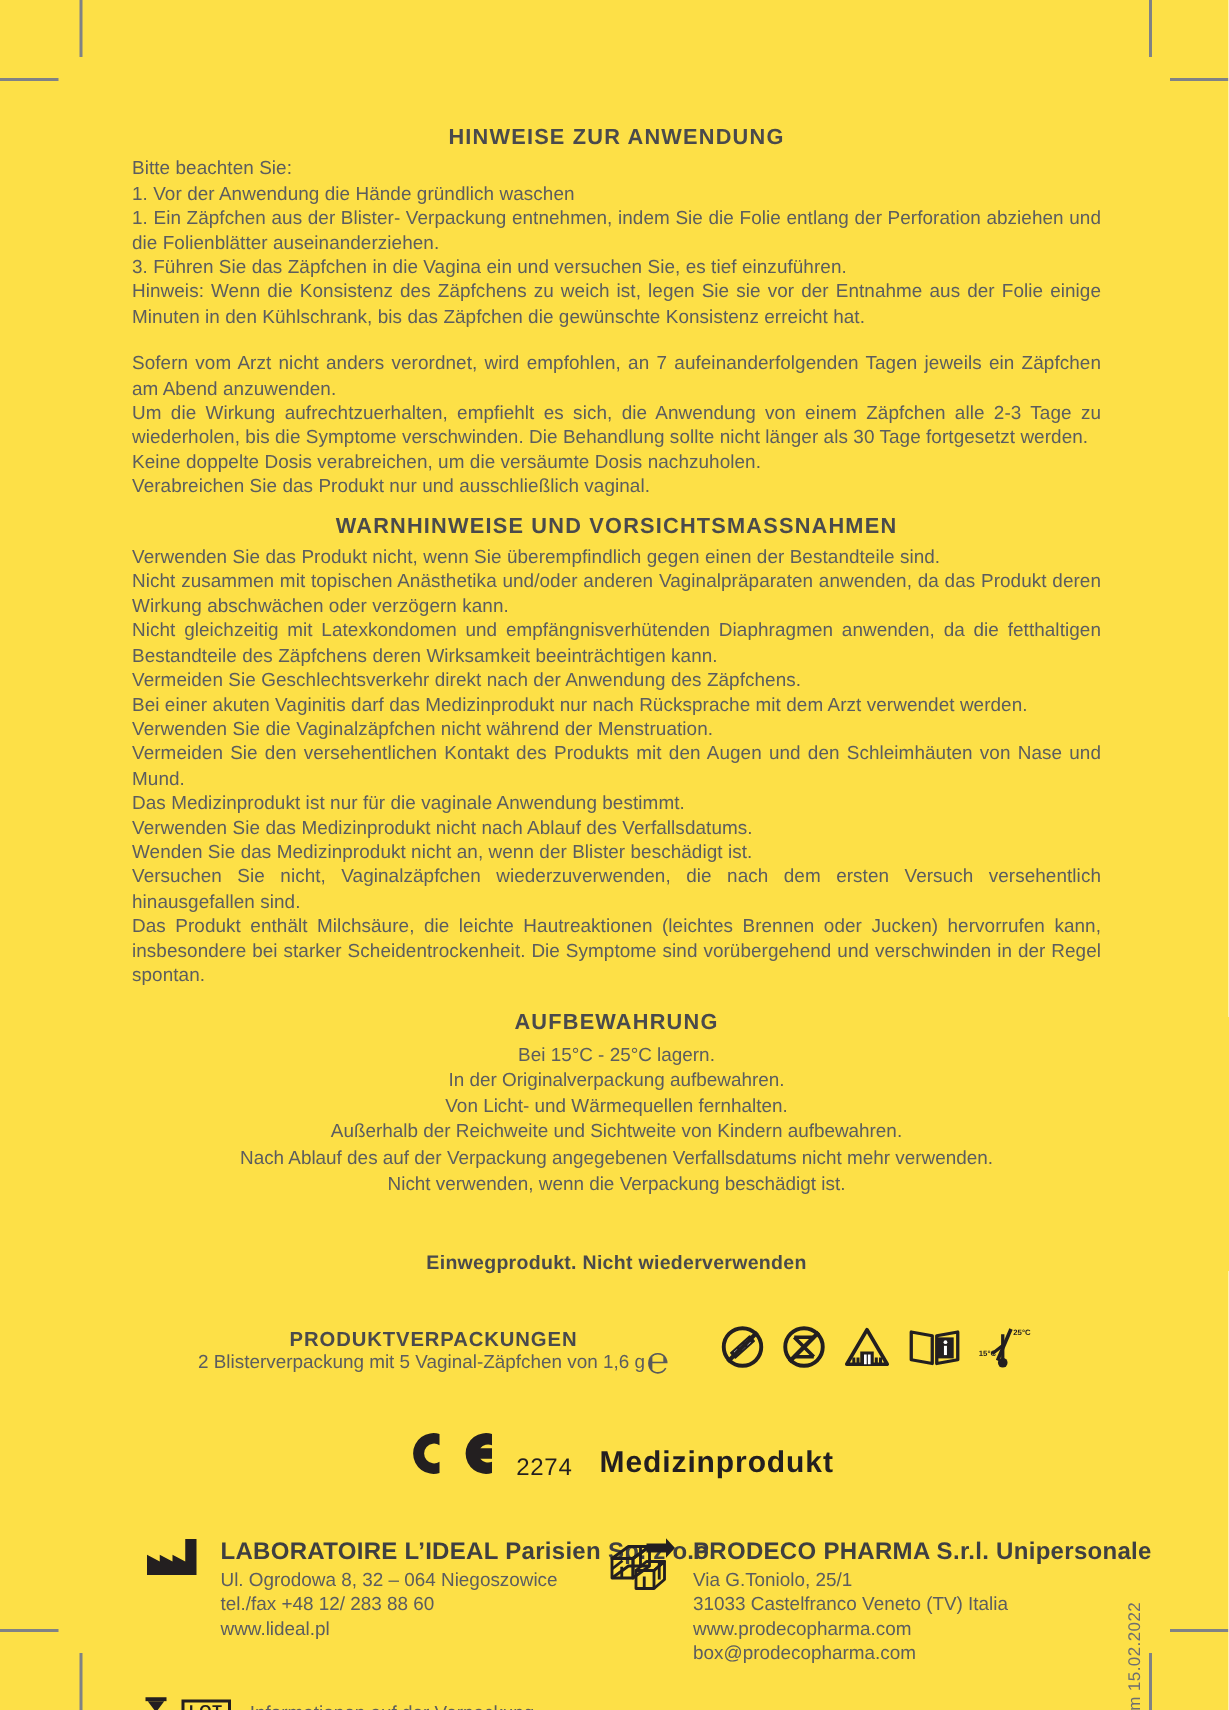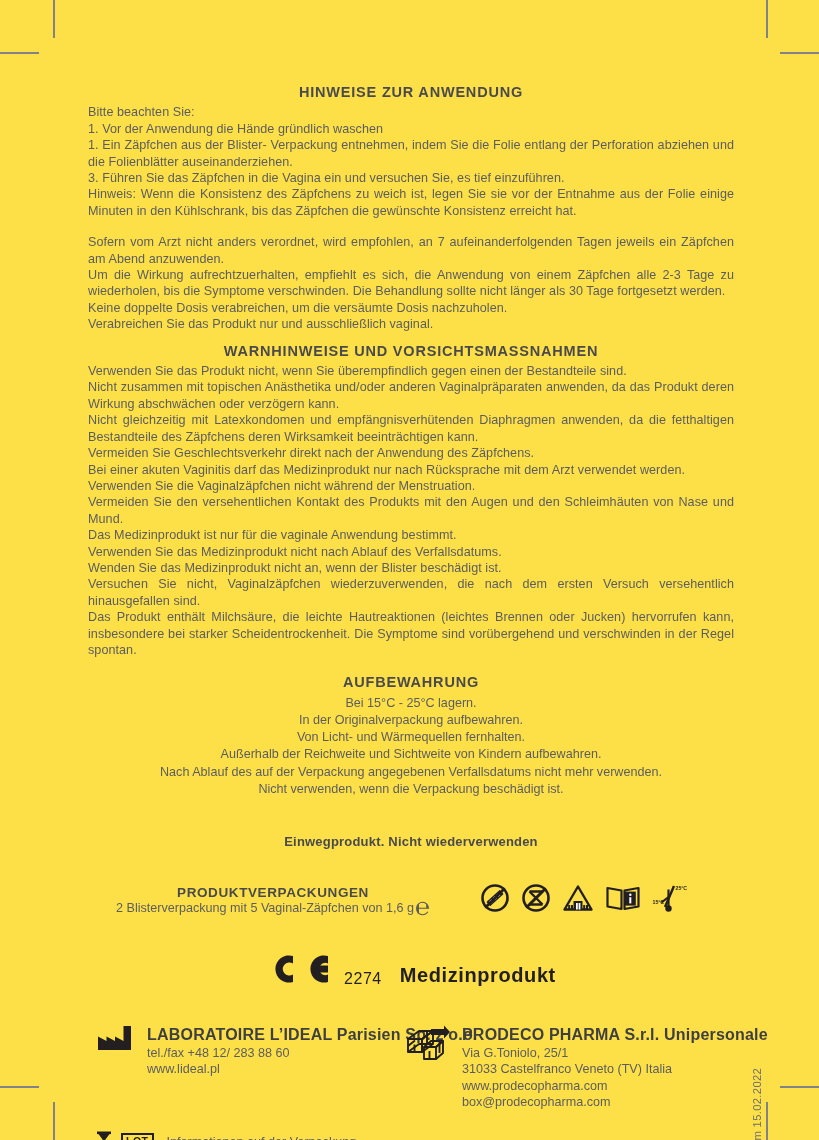--- a/index.html
+++ b/index.html
@@ -88,21 +88,21 @@
   .spacer-16 { height: 16px; }
   .spacer-20 { height: 20px; }
 
   
   .pack-row {
     position: relative;
     height: 56px;
   }
   .pack-left {
     position: absolute;
-    left: 0;
+    left: 16px;
     top: 0;
     width: 370px;
   }
   .pack-title {
     font-size: 13.5px;
     font-weight: bold;
     letter-spacing: 0.6px;
     color: #4a4a4c;
     text-align: center;
     margin: 0 0 1px 0;
@@ -367,20 +367,21 @@
     </div>
 
     <div class="addr-row">
 
       <div class="addr addr-mfr">
         <svg width="40" height="26" viewBox="0 0 40 26">
           <path d="M2 25 L2 11.5 L10.5 16 L10.5 11.5 L19 16 L19 11.5 L27.5 16 L27.5 1 L35 1 L35 25 Z" fill="#231f20"></path>
         </svg>
         <div class="addr-lines">
           <p class="addr-name">LABORATOIRE L’IDEAL Parisien Sp. z o.o.</p>
+          <p class="addr-line">Ul. Ogrodowa 8, 32 – 064 Niegoszowice</p>
           <p class="addr-line">tel./fax +48 12/ 283 88 60</p>
           <p class="addr-line">www.lideal.pl</p>
         </div>
       </div>
 
       <div class="addr addr-dist">
         <svg width="46" height="40" viewBox="0 0 46 40">
           <g stroke="#231f20" stroke-width="1.9" fill="none" stroke-linejoin="round">
             <path d="M3 14 L14 6 L28 6 L17 14 Z"></path>
             <path d="M3 14 L17 14 L17 27 L3 27 Z"></path>

